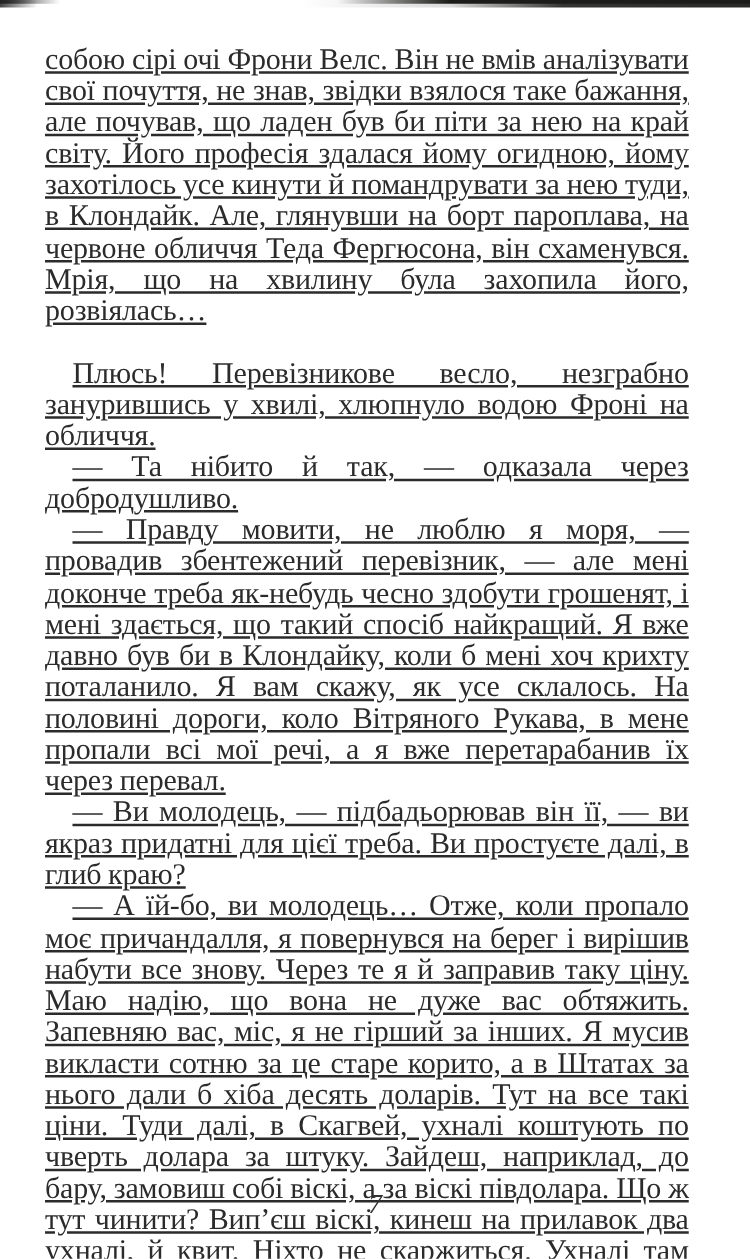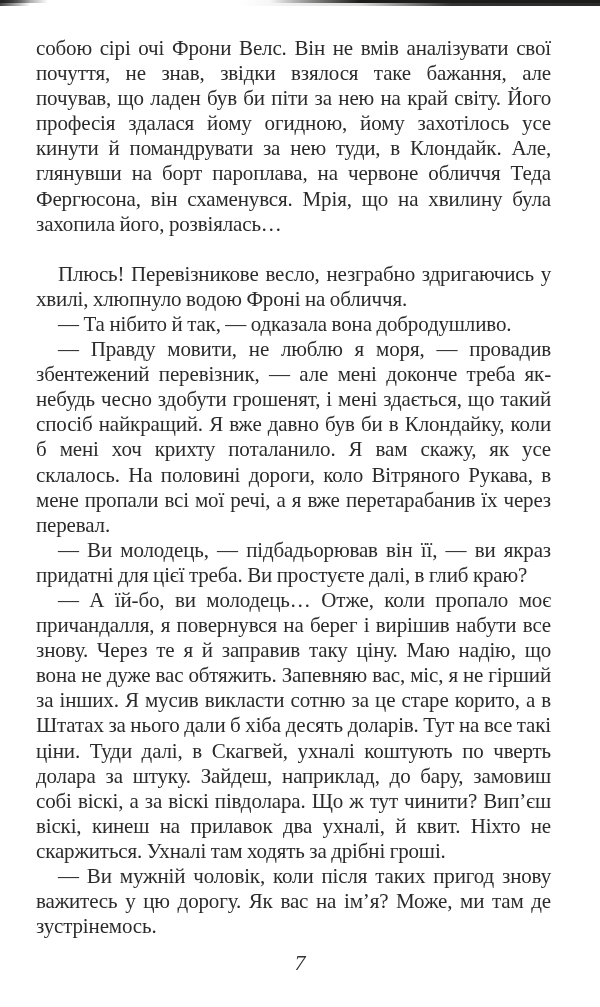--- a/index.html
+++ b/index.html
@@ -33,26 +33,27 @@
       background: linear-gradient(to right, #222 0%, rgba(255,255,255,0) 8%, rgba(255,255,255,0) 45%, #1c1c1a 60%, #1c1c1a 100%);
     }
     .page {
       position: absolute;
       left: 36px;
       top: 36px;
       width: 515px;
     }
     .para {
       margin: 0;
-      font-size: 21px;
+      font-size: 24px;
       line-height: 25.1px;
       text-align: justify;
       text-align-last: left;
       letter-spacing: -0.15px;
       word-spacing: -0.5px;
+      text-decoration: underline;
     }
     .para.indent {
       text-indent: 22px;
     }
     .para.gap {
       margin-top: 25px;
     }
     .page-number {
       position: absolute;
       left: 0;
@@ -65,21 +66,21 @@
     }
   </style>
 </head>
 <body>
 
 <div class="scan-edge"></div>
 <div class="scan-edge-2"></div>
 
 <div class="page">
   <p class="para">собою сірі очі Фрони Велс. Він не вмів аналізувати свої почуття, не знав, звідки взялося таке бажання, але почував, що ладен був би піти за нею на край світу. Його професія здалася йому огидною, йому захотілось усе кинути й помандрувати за нею туди, в Клондайк. Але, глянувши на борт пароплава, на червоне обличчя Теда Фергюсона, він схаменувся. Мрія, що на хвилину була захопила його, розвіялась…</p>
-  <p class="para indent gap">Плюсь! Перевізникове весло, незграбно здригаючись у хвилі, хлюпнуло водою Фроні на обличчя.</p>
-  <p class="para indent">— Та нібито й так, — одказала вона добродушливо.</p>
+  <p class="para indent gap">Плюсь! Перевізникове весло, незграбно занурившись у хвилі, хлюпнуло водою Фроні на обличчя.</p>
+  <p class="para indent">— Та нібито й так, — одказала через добродушливо.</p>
   <p class="para indent">— Правду мовити, не люблю я моря, — провадив збентежений перевізник, — але мені доконче треба як-небудь чесно здобути грошенят, і мені здається, що такий спосіб найкращий. Я вже давно був би в Клондайку, коли б мені хоч крихту поталанило. Я вам скажу, як усе склалось. На половині дороги, коло Вітряного Рукава, в мене пропали всі мої речі, а я вже перетарабанив їх через перевал.</p>
   <p class="para indent">— Ви молодець, — підбадьорював він її, — ви якраз придатні для цієї треба. Ви простуєте далі, в глиб краю?</p>
   <p class="para indent">— А їй-бо, ви молодець… Отже, коли пропало моє причандалля, я повернувся на берег і вирішив набути все знову. Через те я й заправив таку ціну. Маю надію, що вона не дуже вас обтяжить. Запевняю вас, міс, я не гірший за інших. Я мусив викласти сотню за це старе корито, а в Штатах за нього дали б хіба десять доларів. Тут на все такі ціни. Туди далі, в Скагвей, ухналі коштують по чверть долара за штуку. Зайдеш, наприклад, до бару, замовиш собі віскі, а за віскі півдолара. Що ж тут чинити? Вип’єш віскі, кинеш на прилавок два ухналі, й квит. Ніхто не скаржиться. Ухналі там ходять за дрібні гроші.</p>
   <p class="para indent">— Ви мужній чоловік, коли після таких пригод знову важитесь у цю дорогу. Як вас на ім’я? Може, ми там де зустрінемось.</p>
 </div>
 
 <div class="page-number">7</div>
 
 </body></html>

